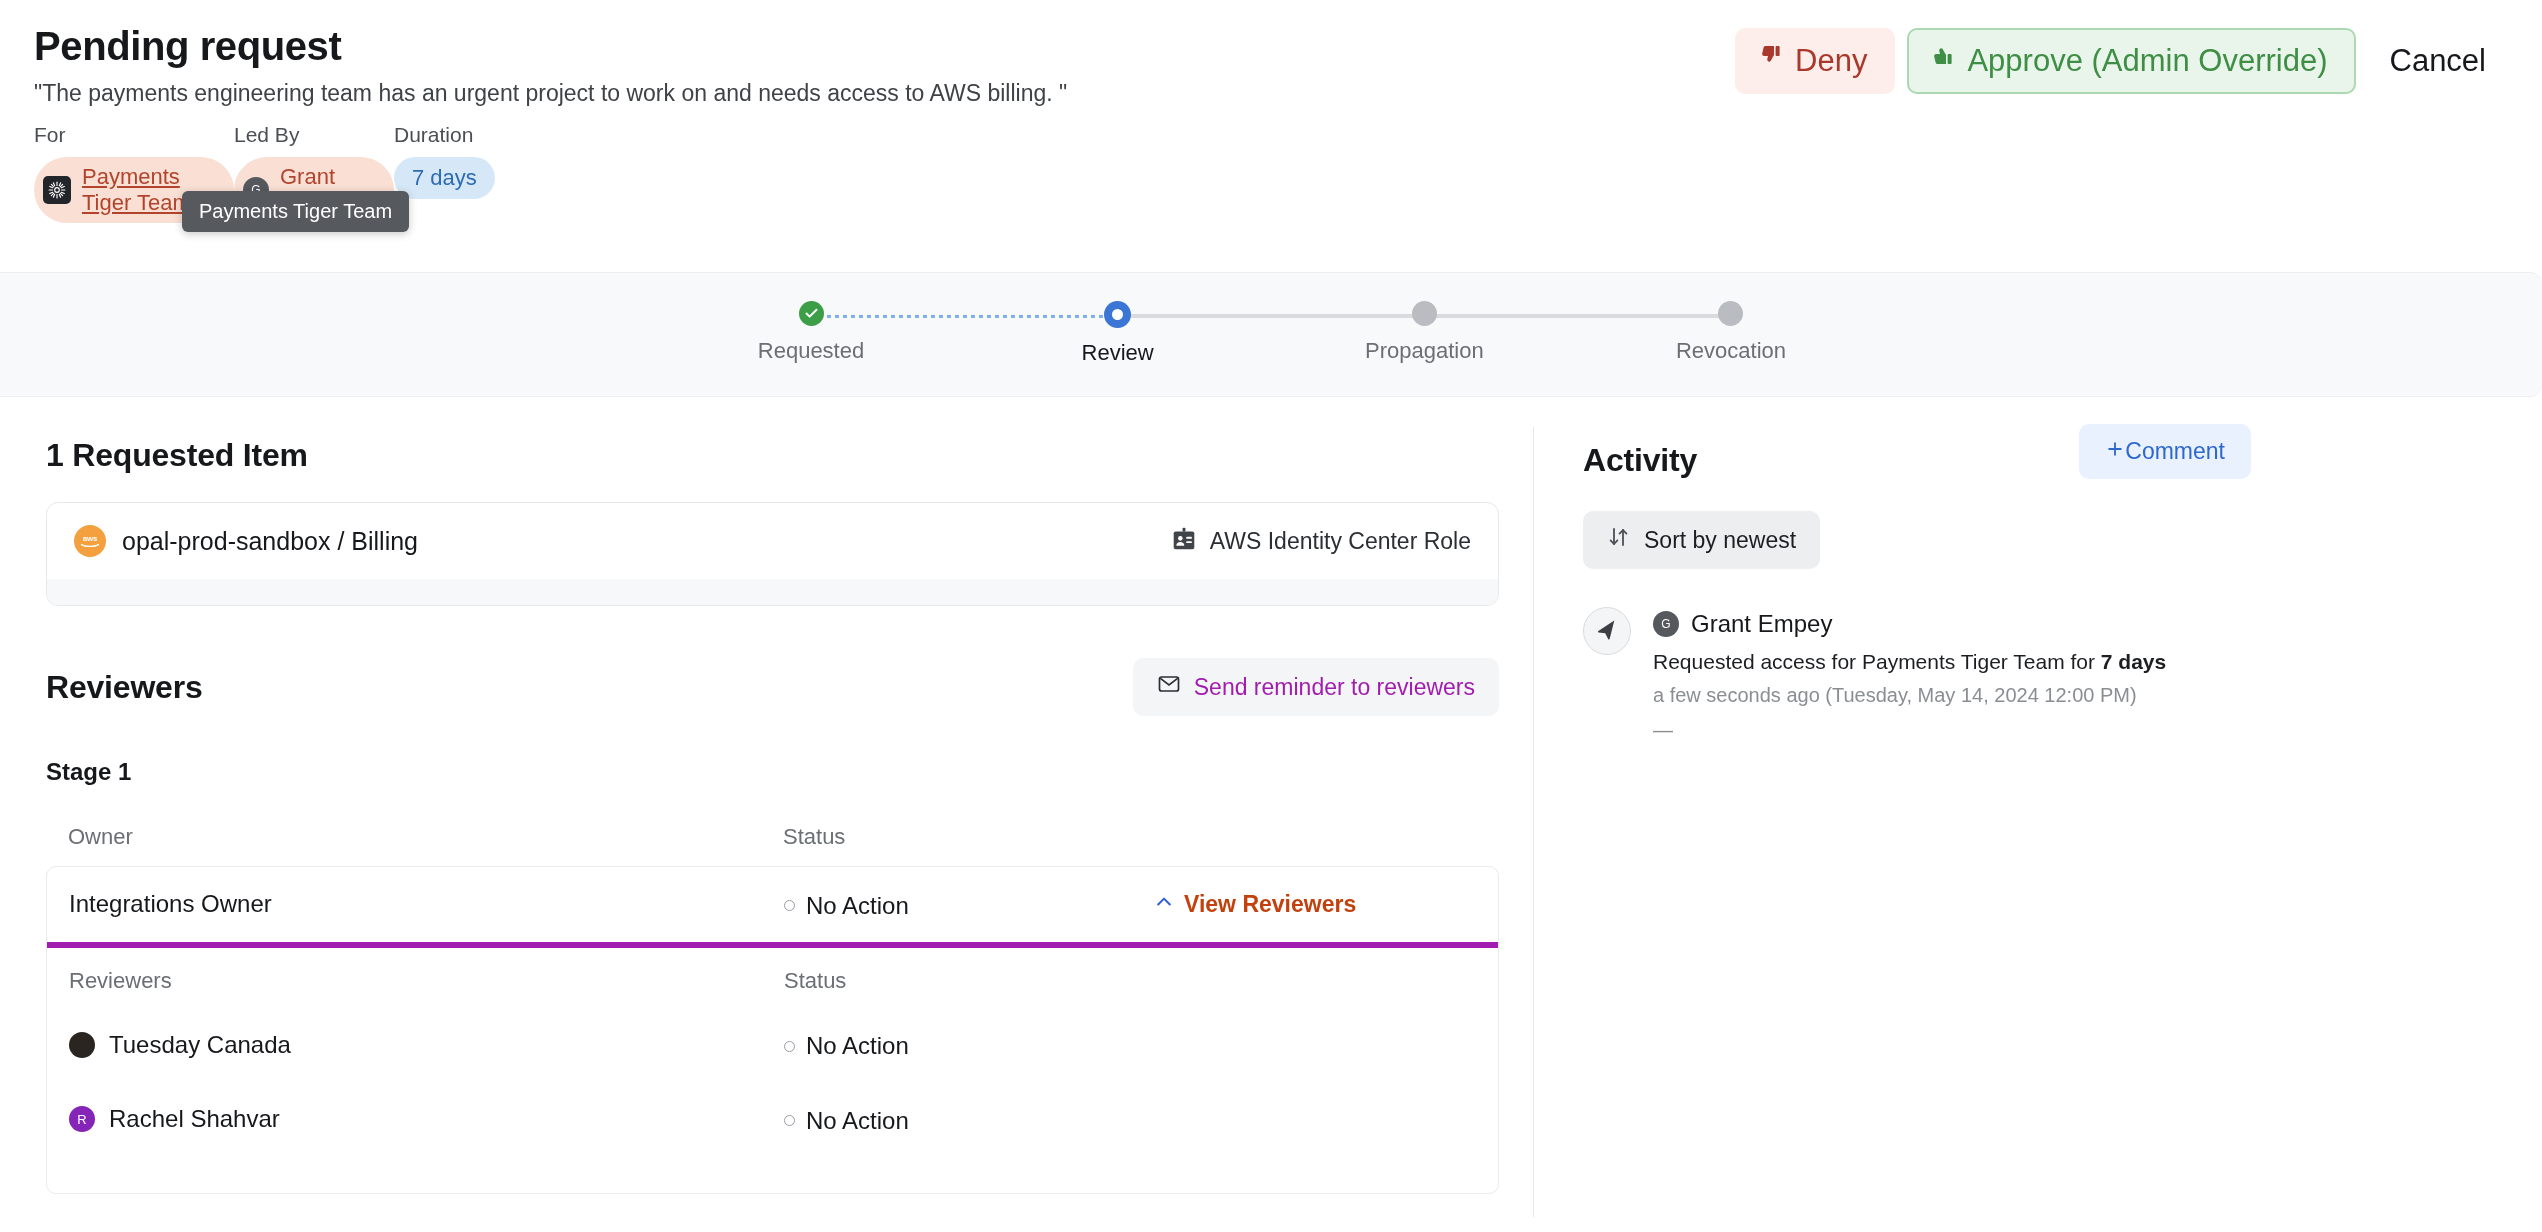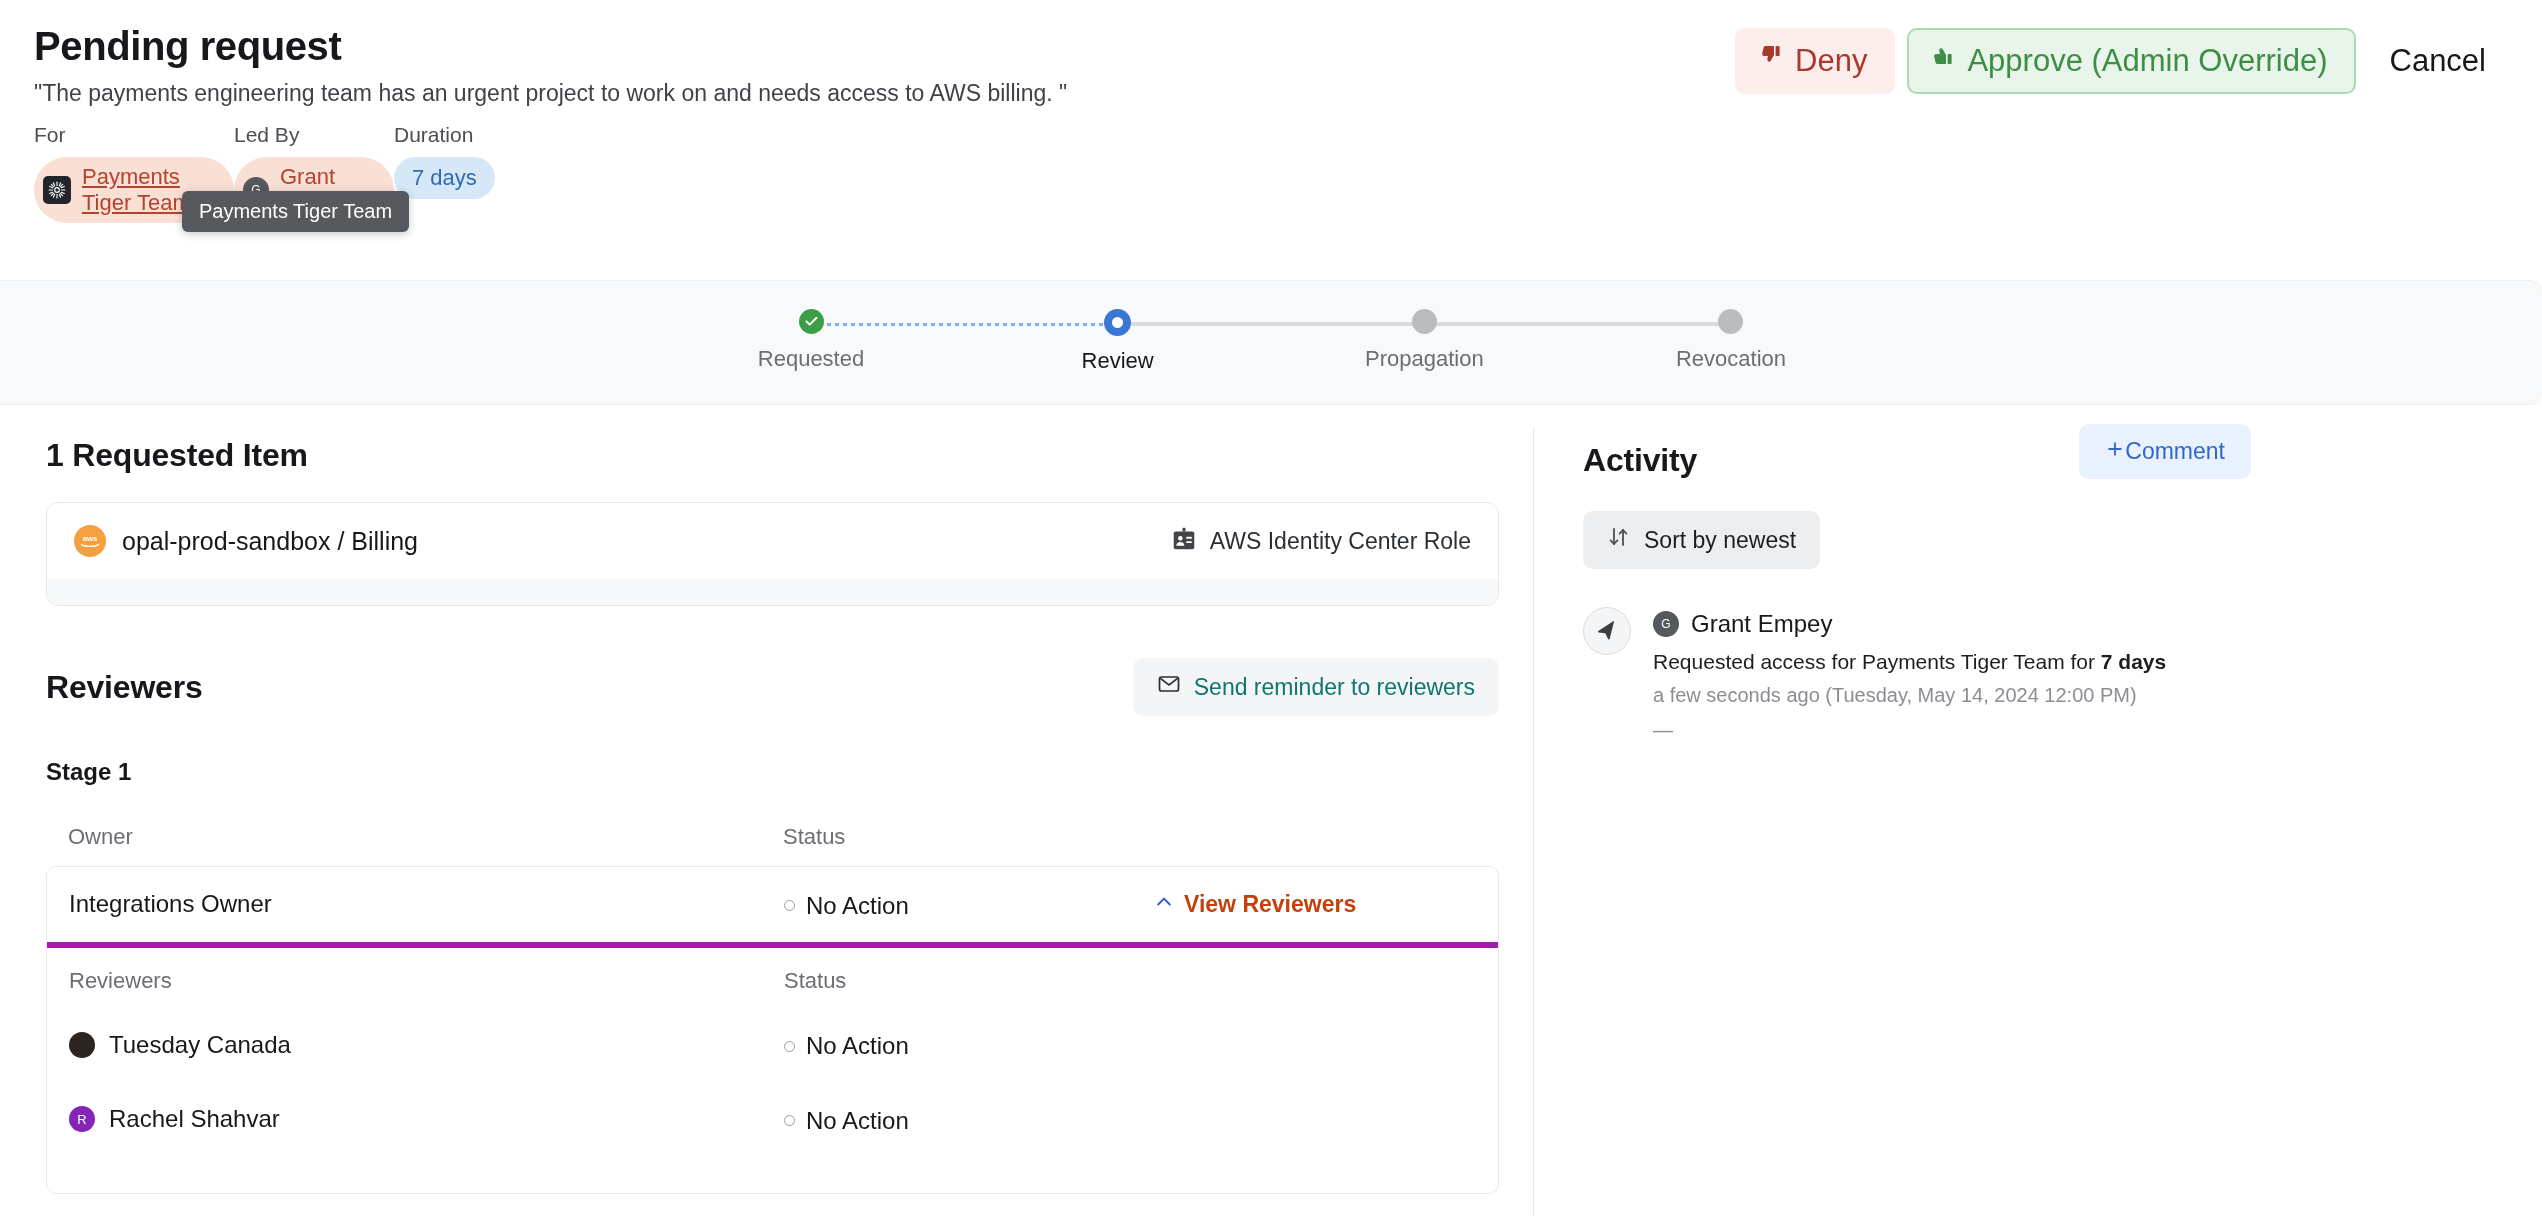--- a/index.html
+++ b/index.html
@@ -137,21 +137,21 @@
     padding: 9px 17px;
     border-radius: 6px;
     box-shadow: 0 2px 8px rgba(0,0,0,.22);
     white-space: nowrap;
   }
 
   
   .stepper-band {
     position: absolute;
     left: 0;
-    top: 280px;
+    top: 272px;
     width: 2542px;
     height: 125px;
     background: #f8f9fa;
     border-top: 1px solid #eceef0;
     border-bottom: 1px solid #eceef0;
     border-top-right-radius: 12px;
     border-bottom-right-radius: 12px;
   }
   .stepper {
     position: relative;
@@ -278,21 +278,21 @@
   }
   .btn-reminder {
     display: inline-flex;
     align-items: center;
     gap: 13px;
     background: #f4f5f6;
     border: none;
     border-radius: 10px;
     padding: 14px 24px;
     font-size: 23px;
-    color: #0f766e;
+    color: #a21caf;
     cursor: pointer;
     font-family: "Liberation Sans", sans-serif;
   }
   .stage-label {
     margin-top: 42px;
     font-size: 24px;
     font-weight: bold;
     color: #16181b;
   }
 

